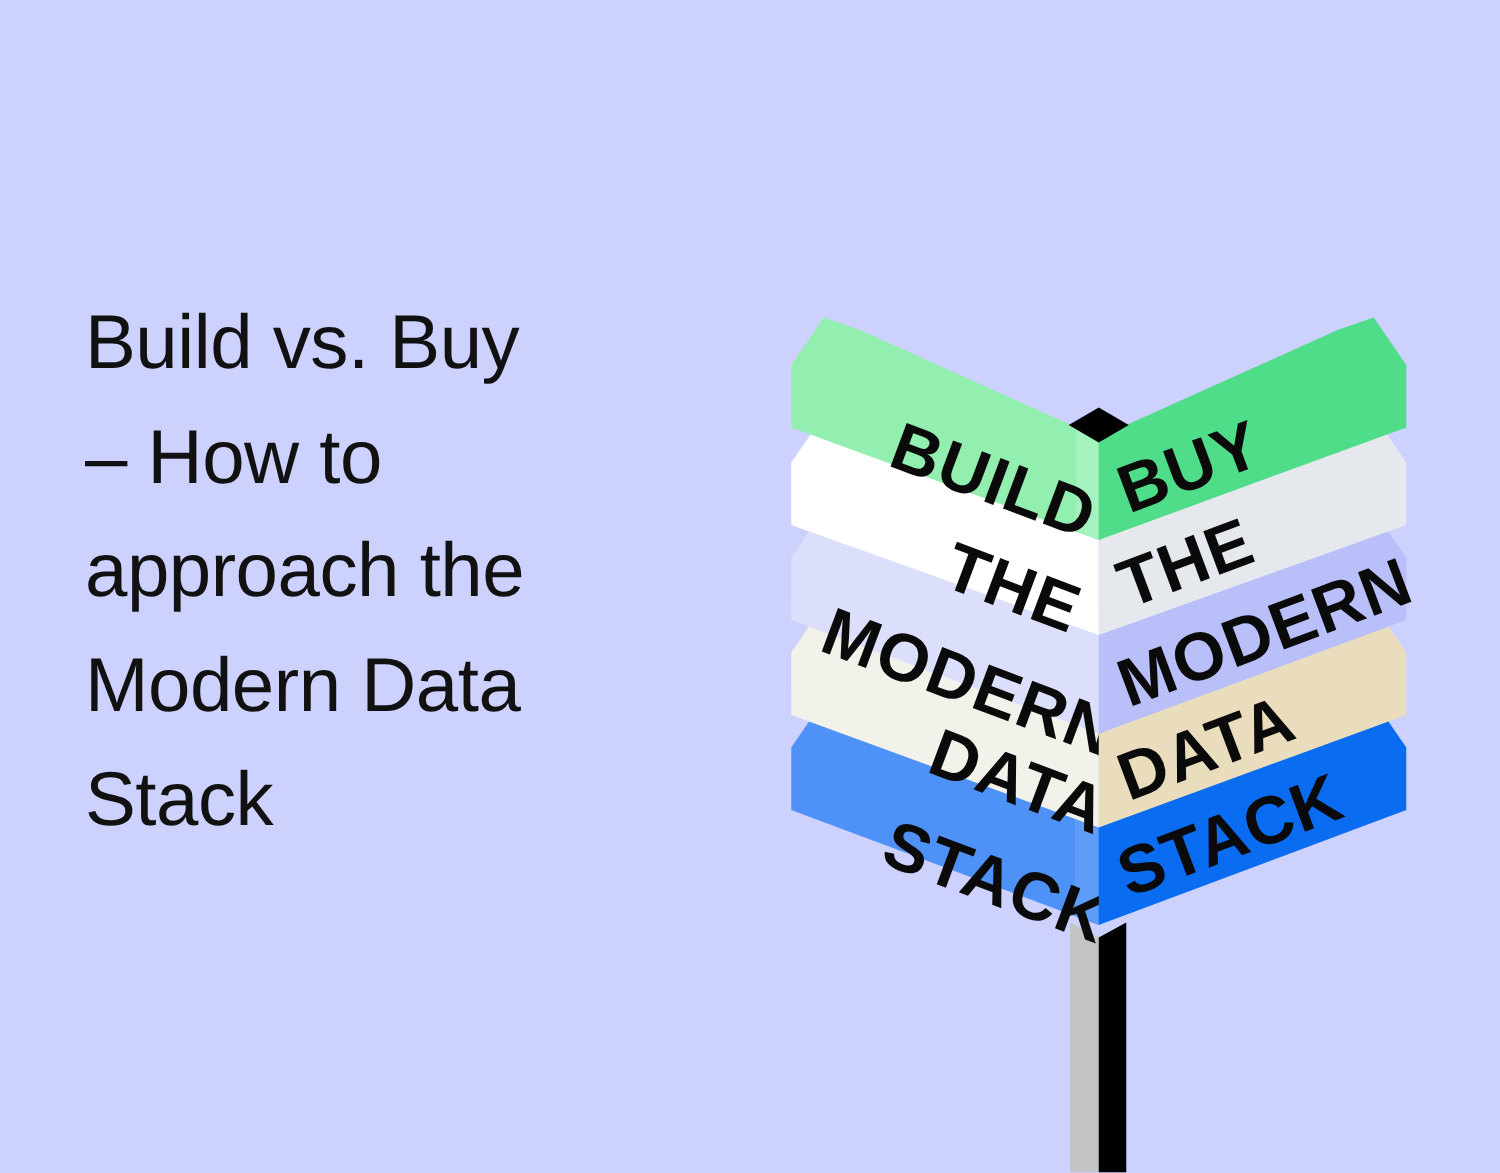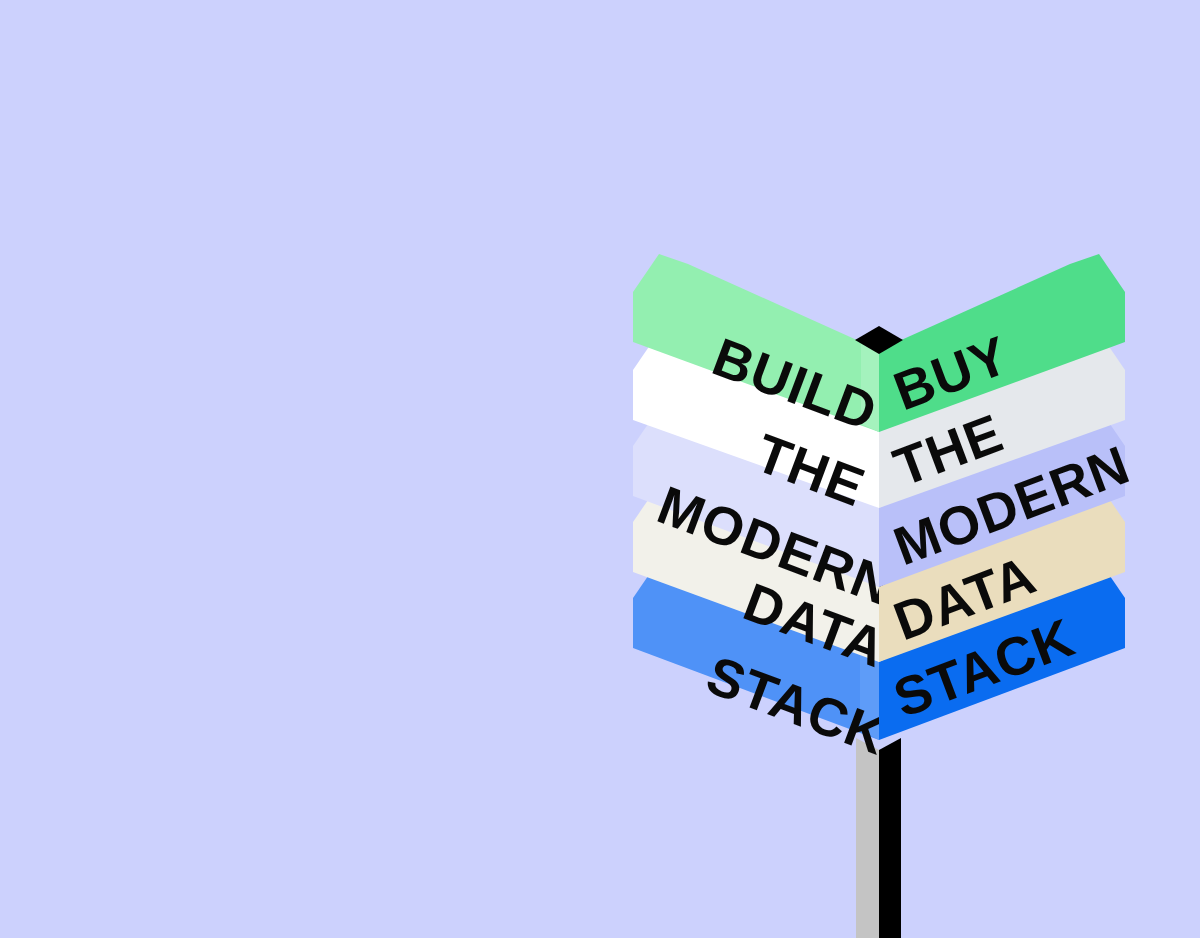--- a/index.html
+++ b/index.html
@@ -48,20 +48,22 @@
     font-size: 54px;
     fill: #0a0a0a;
     letter-spacing: 1px;
   }
 </style>
 </head>
 <body style="background: rgb(204, 209, 253);">
 
 <div id="stage" style="background: rgb(204, 209, 253);">
 
+  <h1 id="headline" style="color: rgb(17, 17, 17);">Build vs. Buy
+– How to approach the Modern Data Stack</h1>
 
   <svg id="signpost-svg" viewBox="0 0 1200 938">
     <defs>
 
       <g id="defs-host"></g>
     </defs>
 
     <g>
       <polygon points="856,738 879,750 879,938 856,938" fill="#c4c4c4"></polygon>
       <polygon points="879,750 901,738 901,938 879,938" fill="#000000"></polygon>

